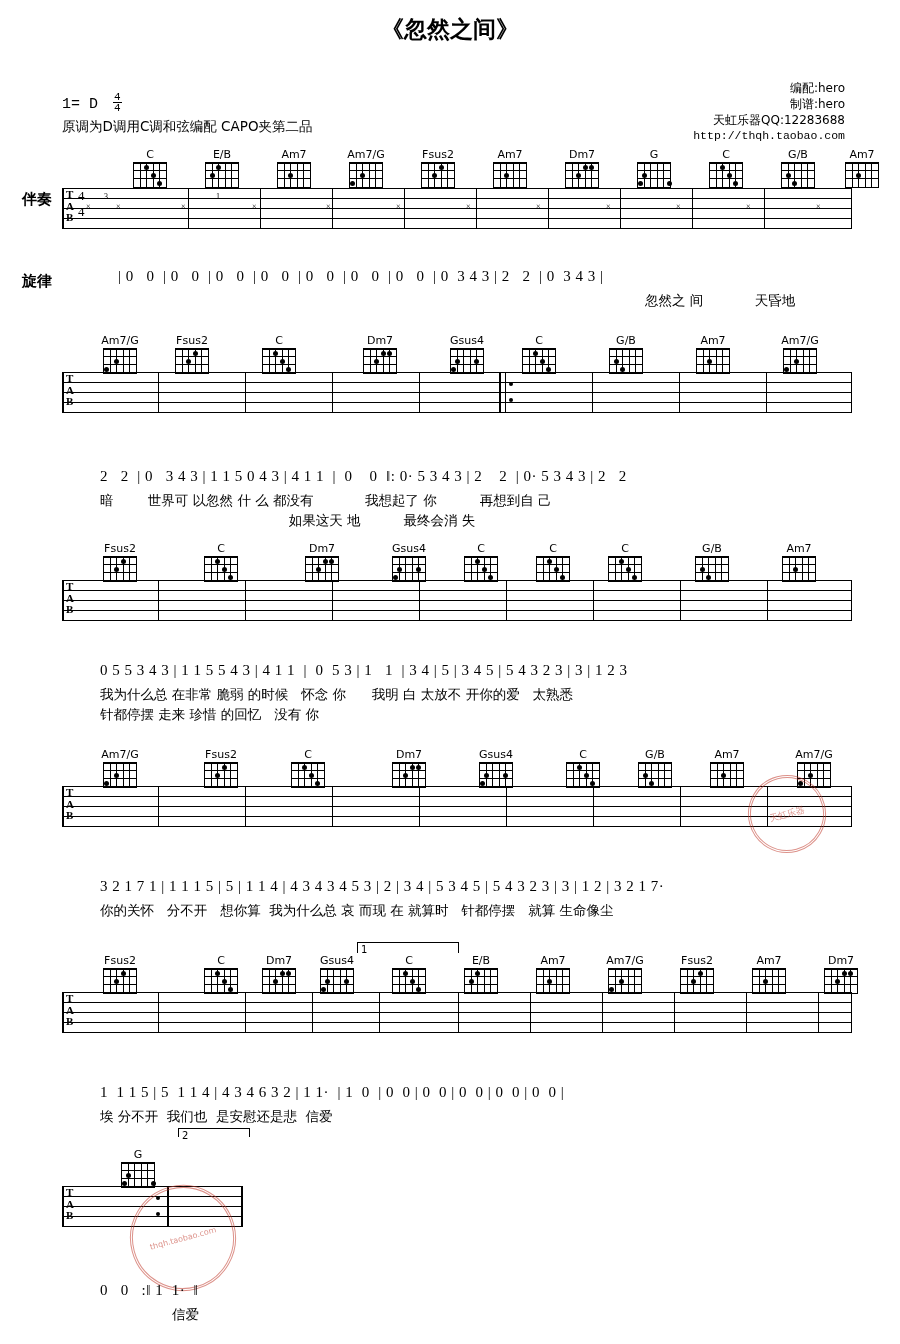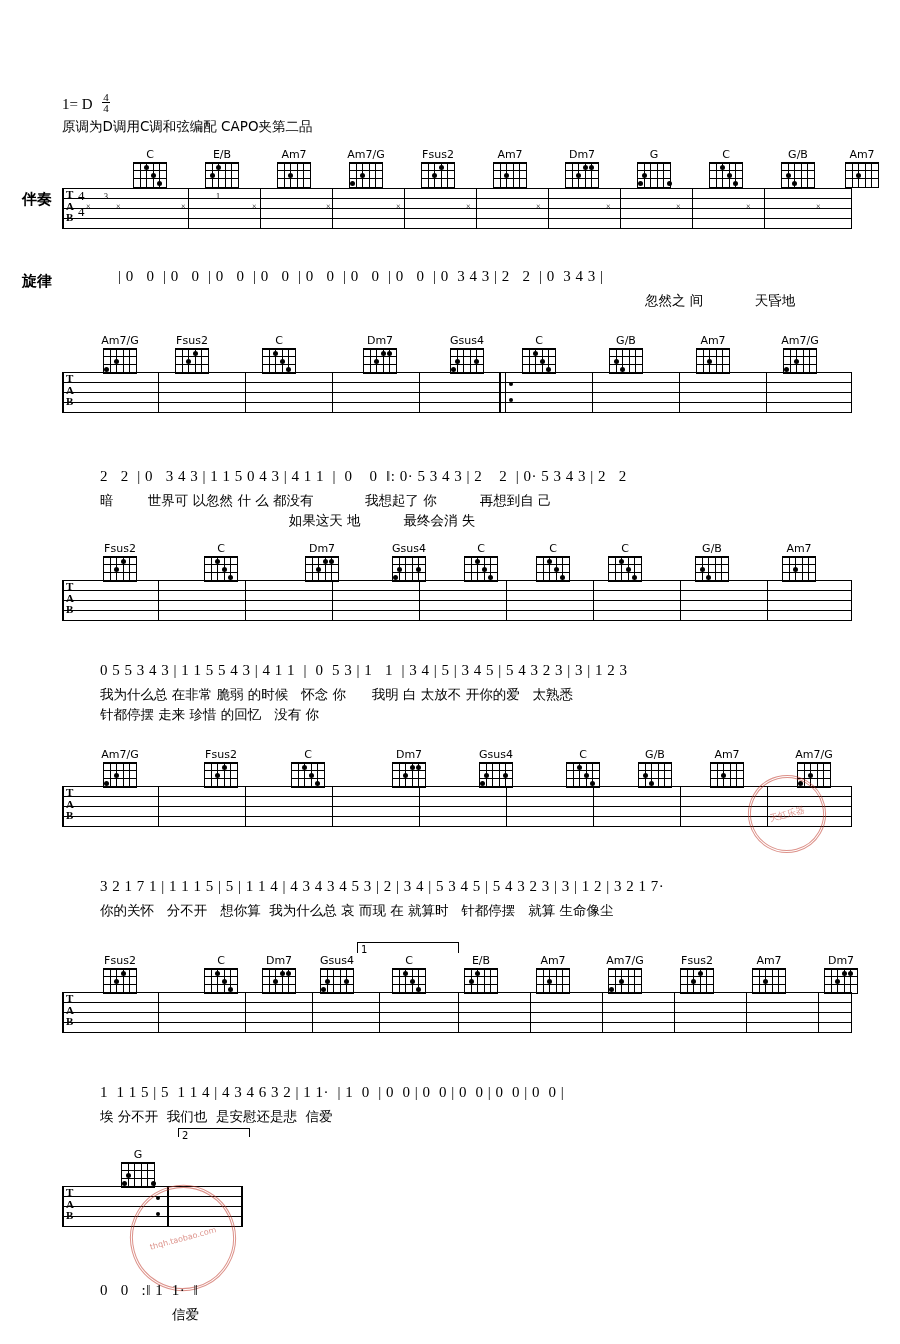--- a/index.html
+++ b/index.html
@@ -19,21 +19,21 @@
     position:absolute;left:0;right:0;top:50px;text-align:center;
     font-size:16px;font-weight:bold;font-family:"DejaVu Sans", sans-serif;
   }
   .credits{
     position:absolute;right:55px;top:80px;text-align:right;
     font-size:12px;line-height:16px;font-family:"DejaVu Sans", sans-serif;
   }
   .credits .mono{font-family:"Liberation Mono", monospace;font-size:11.5px;}
   .keyline{
     position:absolute;left:62px;top:92px;font-size:15px;
-    font-family:Liberation Serif, serif;
+    font-family:Liberation Mono, monospace;
   }
   .keyline .frac{display:inline-block;vertical-align:-3px;margin-left:6px;
     font-size:11px;line-height:10px;text-align:center;}
   .keyline .frac span{display:block;}
   .keyline .frac .num{border-bottom:1.4px solid #000;padding:0 1px;}
   .capoline{
     position:absolute;left:62px;top:118px;font-size:13.5px;
     font-family:"DejaVu Sans", sans-serif;
   }
 
@@ -78,21 +78,28 @@
     border-right:1.2px solid #000;}
   .brkt-label{position:absolute;font-size:10px;font-family:"DejaVu Sans",sans-serif;}
   .repeat-dots{position:absolute;}
   .repeat-dots i{position:absolute;width:4px;height:4px;border-radius:50%;background:#000;display:block;}
 </style>
 </head>
 <body>
 
 <div class="page">
 
-
+  <div class="title">《忽然之间》</div>
+
+  <div class="credits">
+    <div>编配:hero</div>
+    <div>制谱:hero</div>
+    <div>天虹乐器QQ:12283688</div>
+    <div class="mono">http://thqh.taobao.com</div>
+  </div>
 
   <div class="keyline">
     <span>1= D</span>
     <span class="frac">
       <span class="num">4</span>
       <span>4</span>
     </span>
   </div>
   <div class="capoline">原调为D调用C调和弦编配 CAPO夹第二品</div>
 

